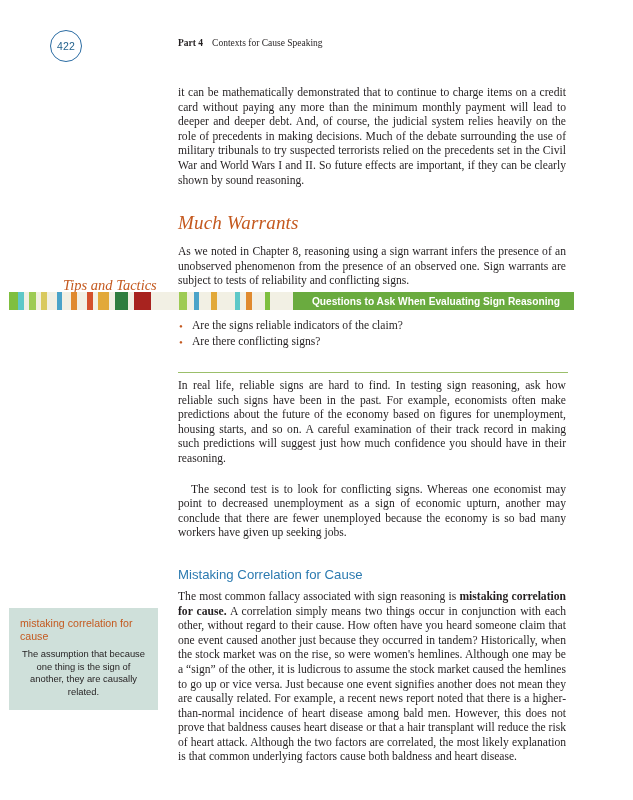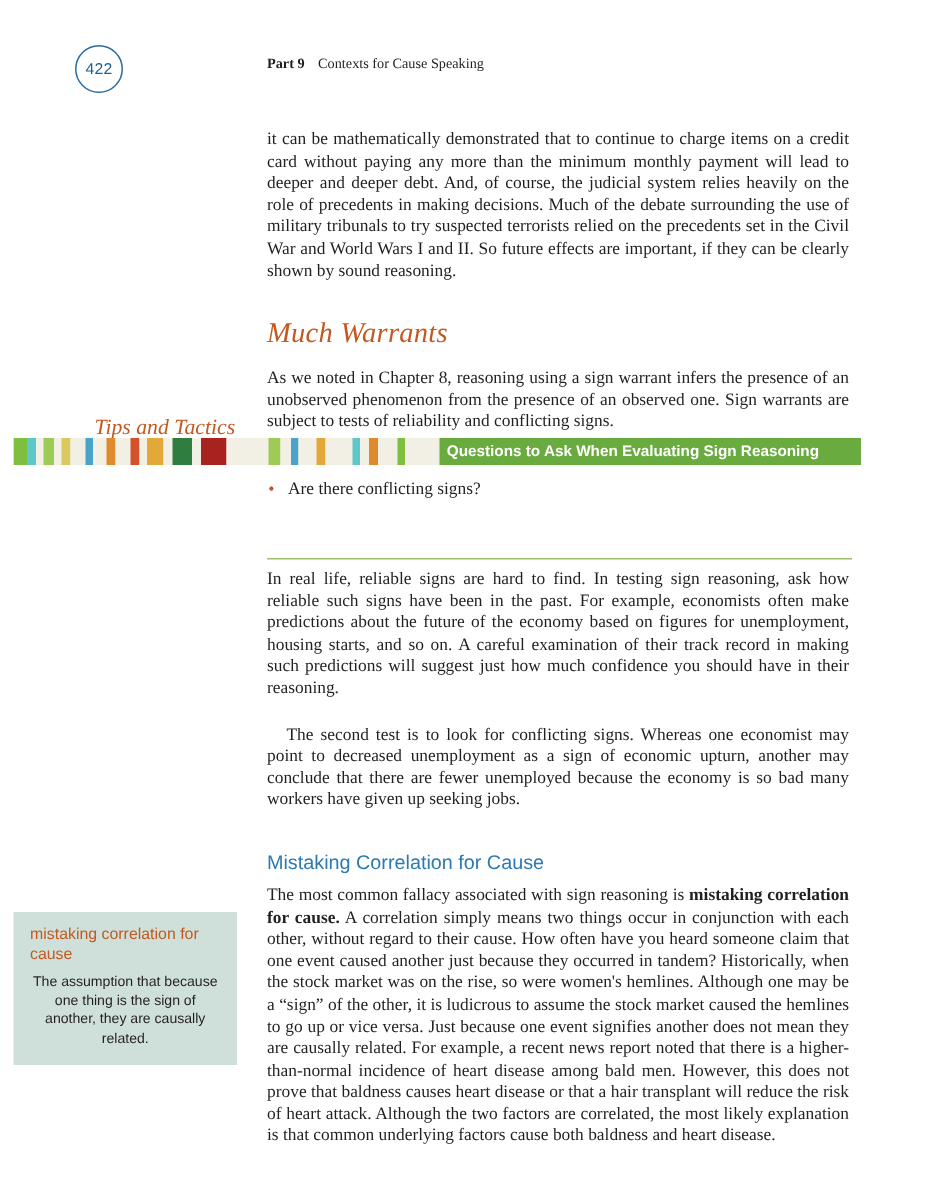--- a/index.html
+++ b/index.html
@@ -129,21 +129,21 @@
     width: 281px;
     height: 18px;
     background: #6aab3f;
     color: #ffffff;
     font-family: "Liberation Sans", sans-serif;
     font-size: 10.2px;
     font-weight: bold;
     display: flex;
     align-items: center;
     justify-content: flex-end;
-    padding-right: 28px;
+    padding-right: 14px;
     box-sizing: border-box;
   }
   .tips-body {
     position: absolute;
     left: 178px;
     top: 318px;
     width: 390px;
   }
   .bullet-item {
     font-family: "Liberation Serif", serif;
@@ -199,21 +199,21 @@
     font-weight: bold;
   }
 </style>
 </head>
 <body>
 
 <div class="page">
 
   <div class="page-number">422</div>
   <div class="running-head">
-    <span class="part">Part 9</span><span class="sep"></span><span>Contexts for Cause Speaking</span>
+    <span class="part">Part 4</span><span class="sep"></span><span>Contexts for Cause Speaking</span>
   </div>
 
   <div class="col">
     <p class="body">it can be mathematically demonstrated that to continue to charge items on a credit card without paying any more than the minimum monthly payment will lead to deeper and deeper debt. And, of course, the judicial system relies heavily on the role of precedents in making decisions. Much of the debate surrounding the use of military tribunals to try suspected terrorists relied on the precedents set in the Civil War and World Wars I and II. So future effects are important, if they can be clearly shown by sound reasoning.</p>
 
     <h2 class="a-head">Much Warrants</h2>
 
     <p class="body">As we noted in Chapter 8, reasoning using a sign warrant infers the presence of an unobserved phenomenon from the presence of an observed one. Sign warrants are subject to tests of reliability and conflicting signs.</p>
   </div>
 
@@ -252,20 +252,21 @@
         <div class="stripe" style="left: 256px; width: 5px; background: rgb(127, 191, 63);"></div>
         <div class="stripe" style="left: 261px; width: 23px; background: rgb(242, 240, 228);"></div>
         <div class="tips-bar" style="background: rgb(106, 171, 63);">
         <span>Questions to Ask When Evaluating Sign Reasoning</span>
       </div>
     </div>
   </div>
   <div class="tips-body">
     <div class="bullet-item">
       <span class="dot">•</span>
+      <span>Are the signs reliable indicators of the claim?</span>
     </div>
     <div class="bullet-item">
       <span class="dot">•</span>
       <span>Are there conflicting signs?</span>
     </div>
   </div>
   <div class="tips-rule"></div>
 
   <div class="col" style="top:379px;">
     <p class="body">In real life, reliable signs are hard to find. In testing sign reasoning, ask how reliable such signs have been in the past. For example, economists often make predictions about the future of the economy based on figures for unemployment, housing starts, and so on. A careful examination of their track record in making such predictions will suggest just how much confidence you should have in their reasoning.</p>

